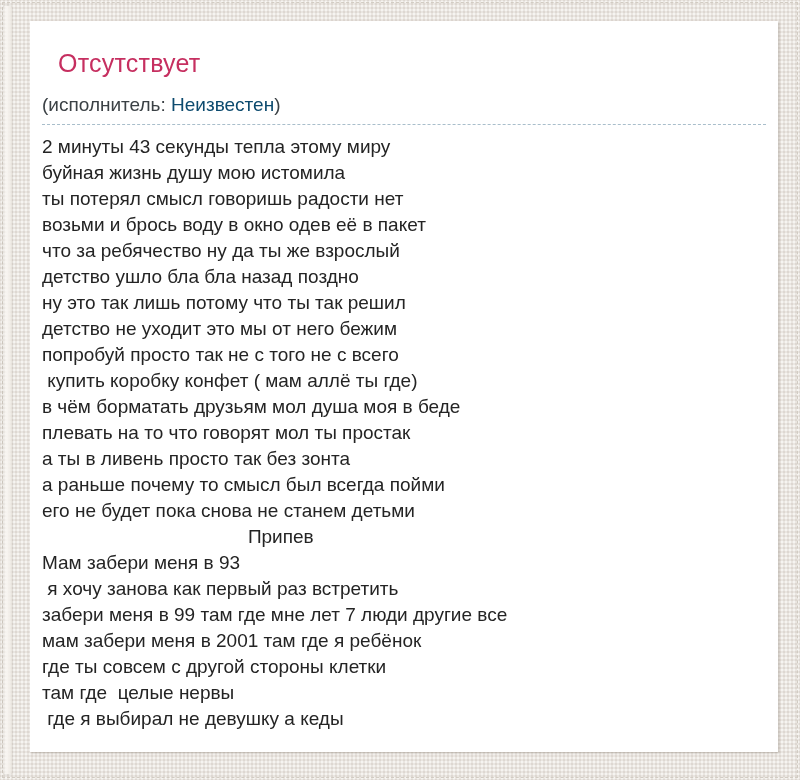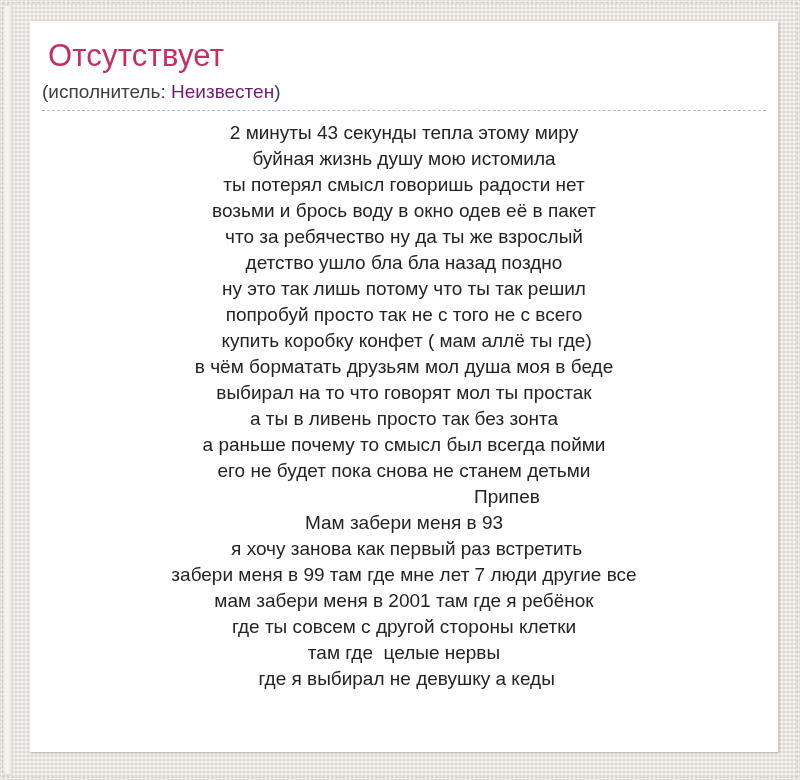--- a/index.html
+++ b/index.html
@@ -41,48 +41,47 @@
     bottom: 28px;
     background: #ffffff;
     box-shadow: 1px 1px 2px rgba(128,118,105,0.45);
     padding: 12px 12px 20px 12px;
   }
   .song-header {
     border-bottom: 1px dashed #a9becb;
     padding-bottom: 7px;
   }
   h1.song-title {
-    margin: 6px;
-    font-size: 31px;
+    margin: 16px;
+    font-size: 25px;
     font-weight: 400;
     line-height: 1.12;
     color: #c62f60;
     letter-spacing: 0.2px;
   }
   .artist-line {
     font-size: 19px;
     line-height: 1.25;
     color: #3b4145;
     margin-top: 1px;
   }
   .artist-line a {
-    color: #701a75;
+    color: #0c4a6e;
     text-decoration: none;
     cursor: pointer;
   }
   .lyrics {
     margin-top: 9px;
     font-size: 19px;
     line-height: 26px;
     color: #242424;
   }
   .lyrics .line {
     white-space: pre-wrap;
     min-height: 26px;
-    text-align: center;
   }
 </style>
 </head>
 <body>
 
 <div class="stitch-border"></div>
 <div class="paper-edge"></div>
 
 <div class="panel">
   <div class="song-header">
@@ -91,24 +90,25 @@
   </div>
 
   <div class="lyrics">
     <div class="line">2 минуты 43 секунды тепла этому миру</div>
     <div class="line">буйная жизнь душу мою истомила</div>
     <div class="line">ты потерял смысл говоришь радости нет</div>
     <div class="line">возьми и брось воду в окно одев её в пакет</div>
     <div class="line">что за ребячество ну да ты же взрослый</div>
     <div class="line">детство ушло бла бла назад поздно</div>
     <div class="line">ну это так лишь потому что ты так решил</div>
+    <div class="line">детство не уходит это мы от него бежим</div>
     <div class="line">попробуй просто так не с того не с всего</div>
     <div class="line"> купить коробку конфет ( мам аллё ты где)</div>
     <div class="line">в чём борматать друзьям мол душа моя в беде</div>
-    <div class="line">выбирал на то что говорят мол ты простак</div>
+    <div class="line">плевать на то что говорят мол ты простак</div>
     <div class="line">а ты в ливень просто так без зонта</div>
     <div class="line">а раньше почему то смысл был всегда пойми</div>
     <div class="line">его не будет пока снова не станем детьми</div>
     <div class="line">                                       Припев</div>
     <div class="line">Мам забери меня в 93</div>
     <div class="line"> я хочу занова как первый раз встретить</div>
     <div class="line">забери меня в 99 там где мне лет 7 люди другие все</div>
     <div class="line">мам забери меня в 2001 там где я ребёнок</div>
     <div class="line">где ты совсем с другой стороны клетки</div>
     <div class="line">там где  целые нервы</div>

